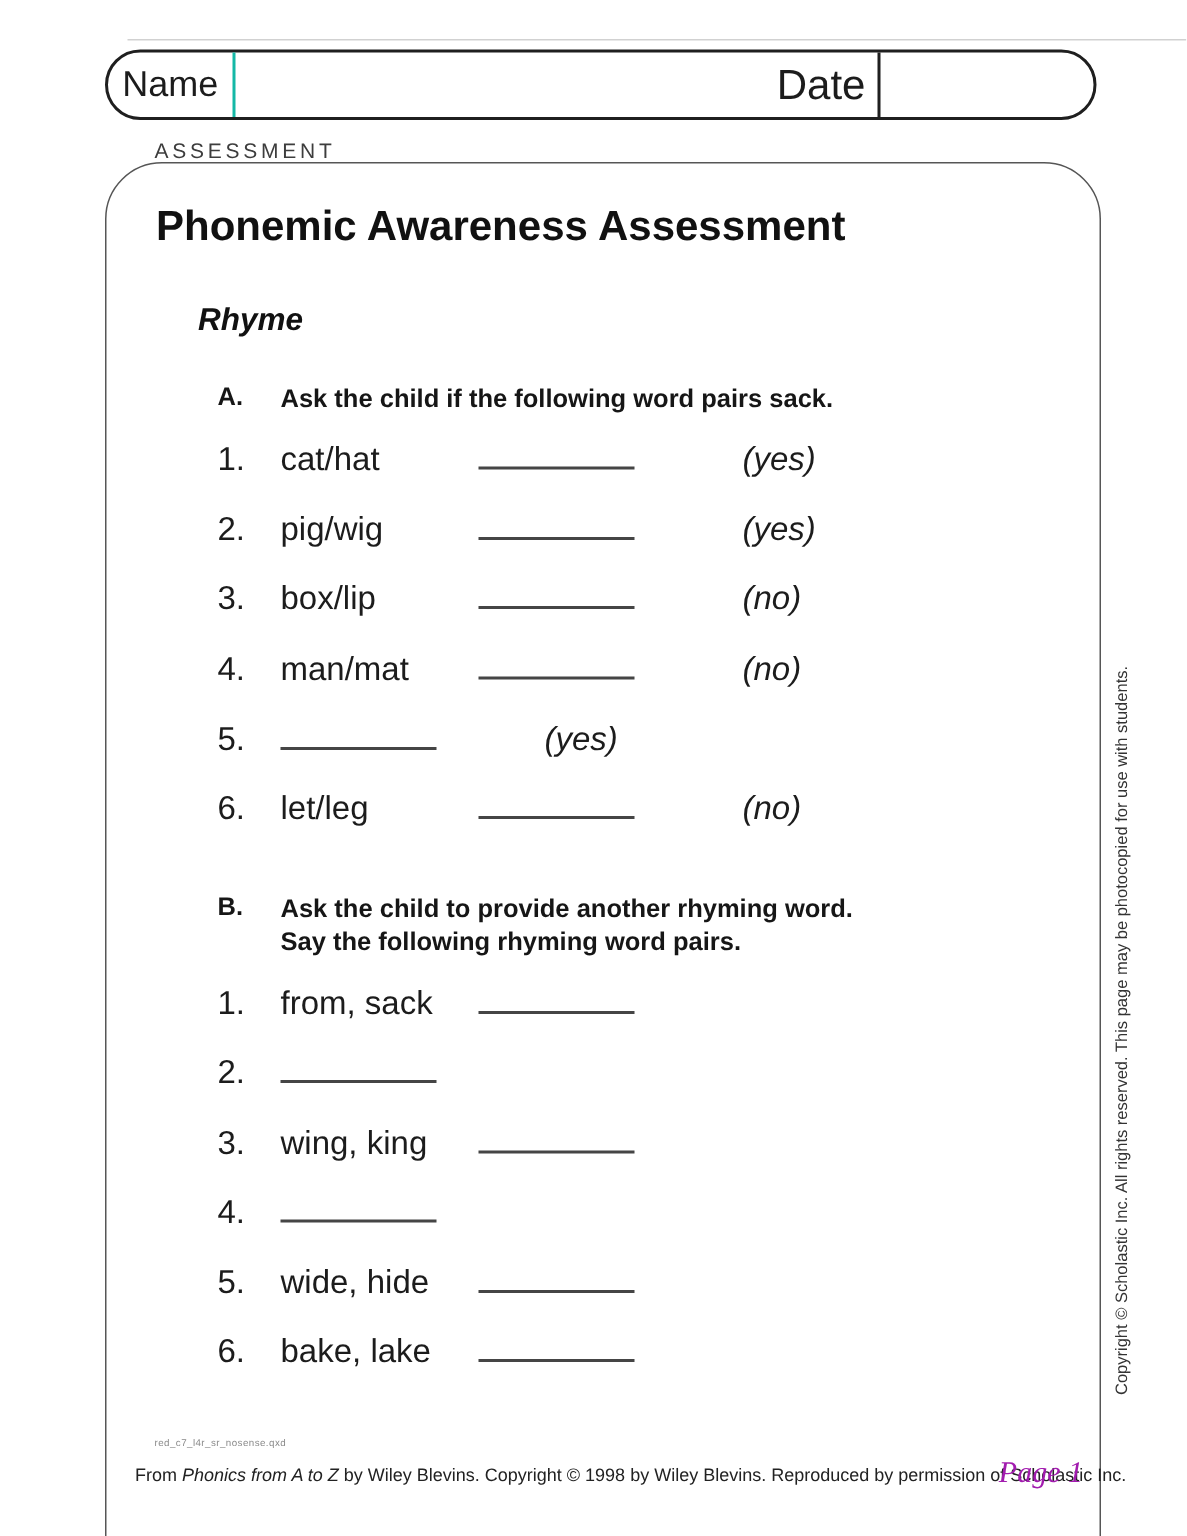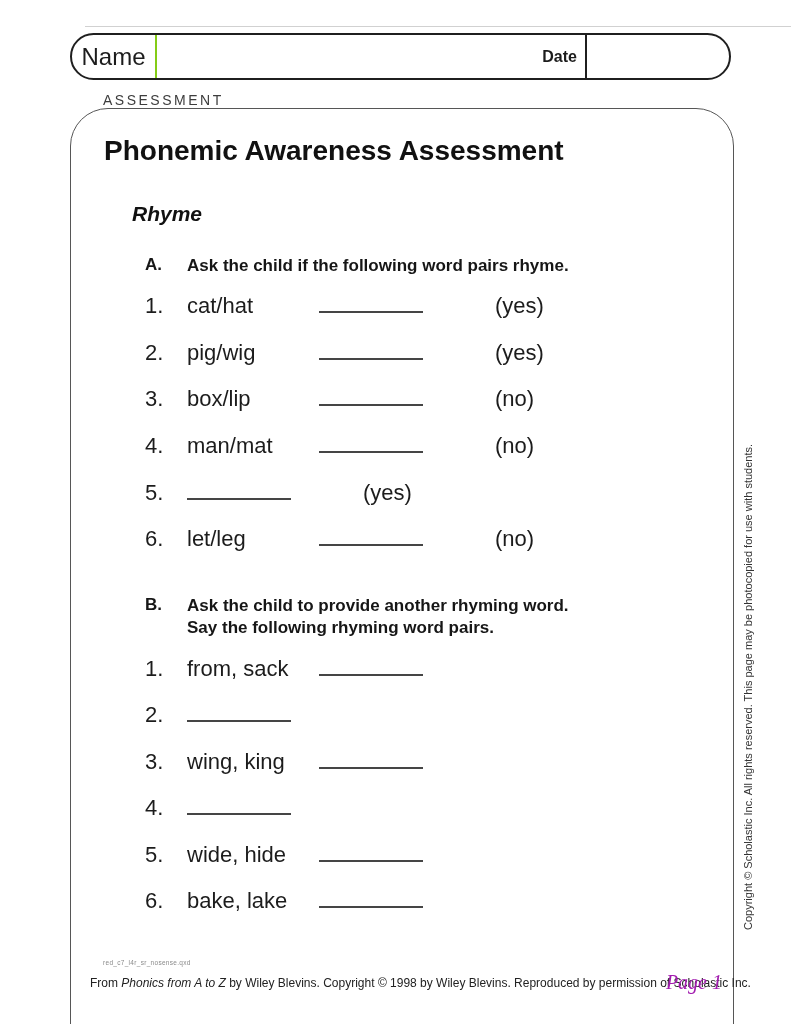--- a/index.html
+++ b/index.html
@@ -15,23 +15,23 @@
     position:absolute; left:85px; top:26px; width:706px; height:1px;
     background:#c6c6c6; opacity:.8;
   }
   
   .name-date-box {
     position:absolute; left:70px; top:33px; width:661px; height:47px;
     border:2px solid #1f1f1f; border-radius:24px;
     display:flex; align-items:stretch; box-sizing:border-box;
   }
   .nd-cell { display:flex; align-items:center; box-sizing:border-box; }
-  .nd-name-label { width:85px; justify-content:center; border-right:2px solid #84cc16; font-size:24px; }
+  .nd-name-label { width:85px; justify-content:center; border-right:2px solid #14b8a6; font-size:24px; }
   .nd-name-input { flex:1; }
-  .nd-date-label { width:70px; justify-content:flex-end; padding-right:8px; font-size:16px;font-weight:bold; }
+  .nd-date-label { width:70px; justify-content:flex-end; padding-right:8px; font-size:28px; }
   .nd-date-input { width:144px; border-left:2px solid #1f1f1f; }
   
   .assess-tag {
     position:absolute; left:103px; top:92px;
     font-size:14px; letter-spacing:2.5px; color:#3d3d3d;
   }
   
   .main-box {
     position:absolute; left:70px; top:108px; width:664px; height:1001px;
     border:1.5px solid #565656; border-radius:38px;
@@ -54,21 +54,21 @@
   .row {
     position:absolute; left:74px; display:flex; align-items:baseline;
     font-size:22px; color:#1c1c1c;
   }
   .num  { width:42px; flex:none; }
   .pair { width:132px; flex:none; }
   .blank {
     width:104px; flex:none; height:16px;
     border-bottom:2px solid #454545;
   }
-  .ans { margin-left:72px; }
+  .ans { margin-left:72px;font-style:italic; }
   
   .side-copy {
     position:absolute; left:742px; top:930px;
     transform:rotate(-90deg); transform-origin:0 0;
     white-space:nowrap;
     font-size:11px; color:#333;
   }
   
   .file-tag {
     position:absolute; left:103px; top:959px;
@@ -101,21 +101,21 @@
 
   <div class="assess-tag">ASSESSMENT</div>
 
   <div class="main-box">
 
     <div class="ws-title">Phonemic Awareness Assessment</div>
     <div class="ws-section-title">Rhyme</div>
 
     <div class="part-header" style="top:146px;">
       <span class="part-letter">A.</span>
-      <span class="part-instr">Ask the child if the following word pairs rhyme.</span>
+      <span class="part-instr">Ask the child if the following word pairs sack.</span>
     </div>
 
     <div class="row" style="top:184px;">
       <span class="num">1.</span>
       <span class="pair">cat/hat</span>
       <span class="blank"></span>
       <span class="ans">(yes)</span>
     </div>
     <div class="row" style="top:231px;">
       <span class="num">2.</span>

